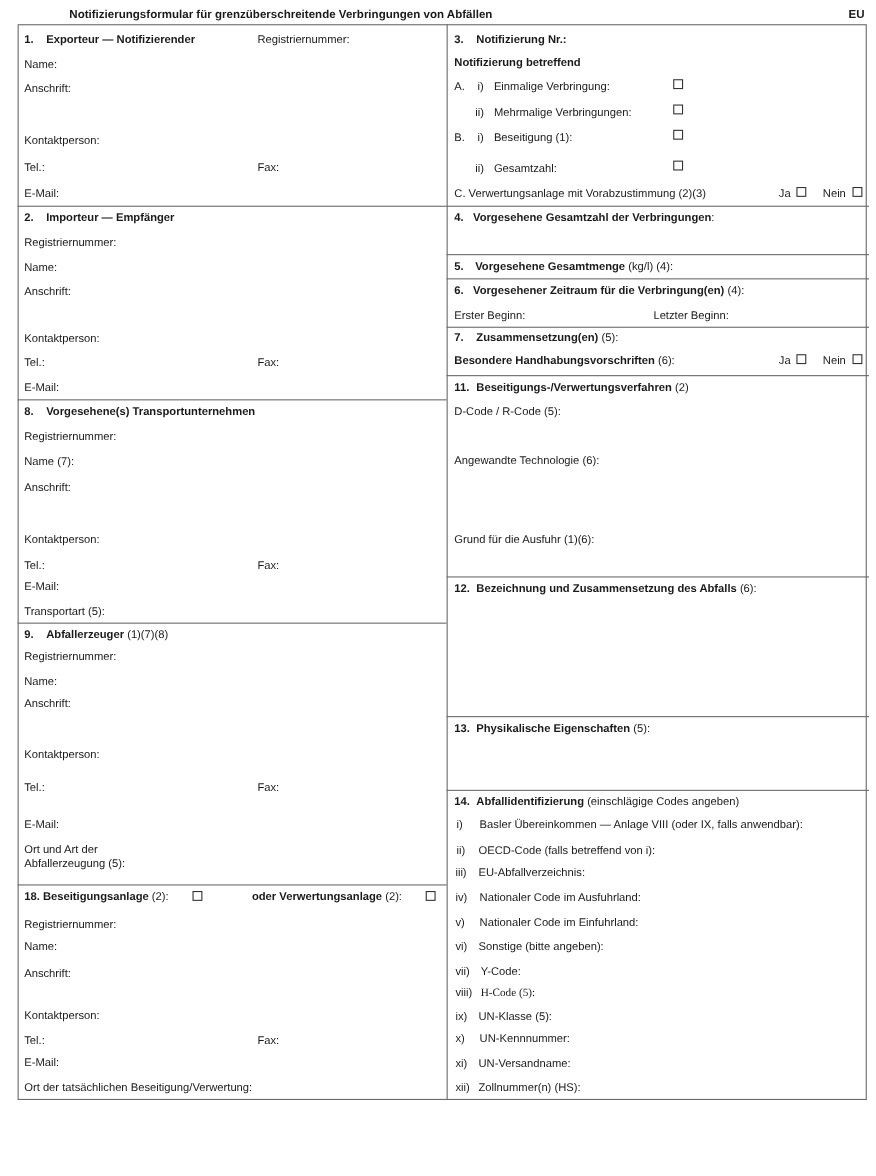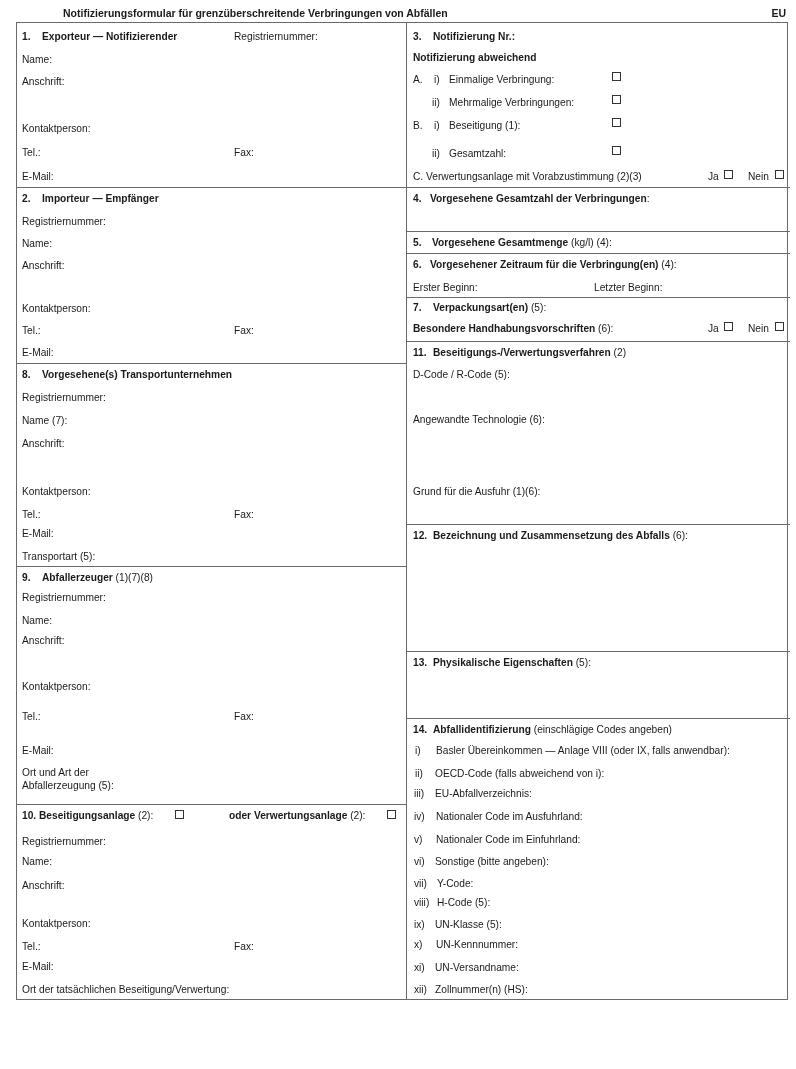--- a/index.html
+++ b/index.html
@@ -81,38 +81,38 @@
   <span class="t" style="left:22px; top:635px;">Anschrift:</span>
   <span class="t" style="left:22px; top:681px;">Kontaktperson:</span>
   <span class="t" style="left:22px; top:711px;">Tel.:</span>
   <span class="t" style="left:234px; top:711px;">Fax:</span>
   <span class="t" style="left:22px; top:745px;">E-Mail:</span>
   <span class="t" style="left:22px; top:767px;">Ort und Art der</span>
   <span class="t" style="left:22px; top:780px;">Abfallerzeugung (5):</span>
 </div>
 
 <div>
-  <span class="t" style="left:22px; top:810px;"><b>10. Beseitigungsanlage</b><span> (2):</span></span>
+  <span class="t" style="left:22px; top:810px;"><b>18. Beseitigungsanlage</b><span> (2):</span></span>
   <span class="cb" style="left:175px; top:810px;"></span>
   <span class="t" style="left:229px; top:810px;"><b>oder Verwertungsanlage</b><span> (2):</span></span>
   <span class="cb" style="left:387px; top:810px;"></span>
   <span class="t" style="left:22px; top:836px;">Registriernummer:</span>
   <span class="t" style="left:22px; top:856px;">Name:</span>
   <span class="t" style="left:22px; top:880px;">Anschrift:</span>
   <span class="t" style="left:22px; top:918px;">Kontaktperson:</span>
   <span class="t" style="left:22px; top:941px;">Tel.:</span>
   <span class="t" style="left:234px; top:941px;">Fax:</span>
   <span class="t" style="left:22px; top:961px;">E-Mail:</span>
   <span class="t" style="left:22px; top:984px;">Ort der tatsächlichen Beseitigung/Verwertung:</span>
 </div>
 
 <div>
   <span class="t b" style="left:413px; top:31px;">3.</span>
   <span class="t b" style="left:433px; top:31px;">Notifizierung Nr.:</span>
-  <span class="t b" style="left:413px; top:52px;">Notifizierung abweichend</span>
+  <span class="t b" style="left:413px; top:52px;">Notifizierung betreffend</span>
 
   <span class="t" style="left:413px; top:74px;">A.</span>
   <span class="t" style="left:434px; top:74px;">i)</span>
   <span class="t" style="left:449px; top:74px;">Einmalige Verbringung:</span>
   <span class="cb" style="left:612px; top:72px;"></span>
 
   <span class="t" style="left:432px; top:97px;">ii)</span>
   <span class="t" style="left:449px; top:97px;">Mehrmalige Verbringungen:</span>
   <span class="cb" style="left:612px; top:95px;"></span>
 
@@ -144,21 +144,21 @@
 
 <div>
   <span class="t b" style="left:413px; top:259px;">6.</span>
   <span class="t" style="left:430px; top:259px;"><b>Vorgesehener Zeitraum für die Verbringung(en)</b><span> (4):</span></span>
   <span class="t" style="left:413px; top:282px;">Erster Beginn:</span>
   <span class="t" style="left:594px; top:282px;">Letzter Beginn:</span>
 </div>
 
 <div>
   <span class="t b" style="left:413px; top:302px;">7.</span>
-  <span class="t" style="left:433px; top:302px;"><b>Verpackungsart(en)</b><span> (5):</span></span>
+  <span class="t" style="left:433px; top:302px;"><b>Zusammensetzung(en)</b><span> (5):</span></span>
   <span class="t" style="left:413px; top:323px;"><b>Besondere Handhabungsvorschriften</b><span> (6):</span></span>
   <span class="t" style="left:708px; top:323px;">Ja</span>
   <span class="cb" style="left:724px; top:322px;"></span>
   <span class="t" style="left:748px; top:323px;">Nein</span>
   <span class="cb" style="left:775px; top:322px;"></span>
 </div>
 
 <div>
   <span class="t b" style="left:413px; top:347px;">11.</span>
   <span class="t" style="left:433px; top:347px;"><b>Beseitigungs-/Verwertungsverfahren</b><span> (2)</span></span>
@@ -178,39 +178,39 @@
 </div>
 
 <div>
   <span class="t b" style="left:413px; top:724px;">14.</span>
   <span class="t" style="left:433px; top:724px;"><b>Abfallidentifizierung</b><span> (einschlägige Codes angeben)</span></span>
 
   <span class="t" style="left:415px; top:745px;">i)</span>
   <span class="t" style="left:436px; top:745px;">Basler Übereinkommen — Anlage VIII (oder IX, falls anwendbar):</span>
 
   <span class="t" style="left:415px; top:768px;">ii)</span>
-  <span class="t" style="left:435px; top:768px;">OECD-Code (falls abweichend von i):</span>
+  <span class="t" style="left:435px; top:768px;">OECD-Code (falls betreffend von i):</span>
 
   <span class="t" style="left:414px; top:788px;">iii)</span>
   <span class="t" style="left:435px; top:788px;">EU-Abfallverzeichnis:</span>
 
   <span class="t" style="left:414px; top:811px;">iv)</span>
   <span class="t" style="left:436px; top:811px;">Nationaler Code im Ausfuhrland:</span>
 
   <span class="t" style="left:414px; top:834px;">v)</span>
   <span class="t" style="left:436px; top:834px;">Nationaler Code im Einfuhrland:</span>
 
   <span class="t" style="left:414px; top:856px;">vi)</span>
   <span class="t" style="left:435px; top:856px;">Sonstige (bitte angeben):</span>
 
   <span class="t" style="left:414px; top:878px;">vii)</span>
   <span class="t" style="left:437px; top:878px;">Y-Code:</span>
 
   <span class="t" style="left:414px; top:897px;">viii)</span>
-  <span class="t" style="left:437px; top:897px;">H-Code (5):</span>
+  <span class="t" style="left:437px; top:897px;font-family:Liberation Serif, serif;">H-Code (5):</span>
 
   <span class="t" style="left:414px; top:919px;">ix)</span>
   <span class="t" style="left:435px; top:919px;">UN-Klasse (5):</span>
 
   <span class="t" style="left:414px; top:939px;">x)</span>
   <span class="t" style="left:436px; top:939px;">UN-Kennnummer:</span>
 
   <span class="t" style="left:414px; top:962px;">xi)</span>
   <span class="t" style="left:435px; top:962px;">UN-Versandname:</span>
 

